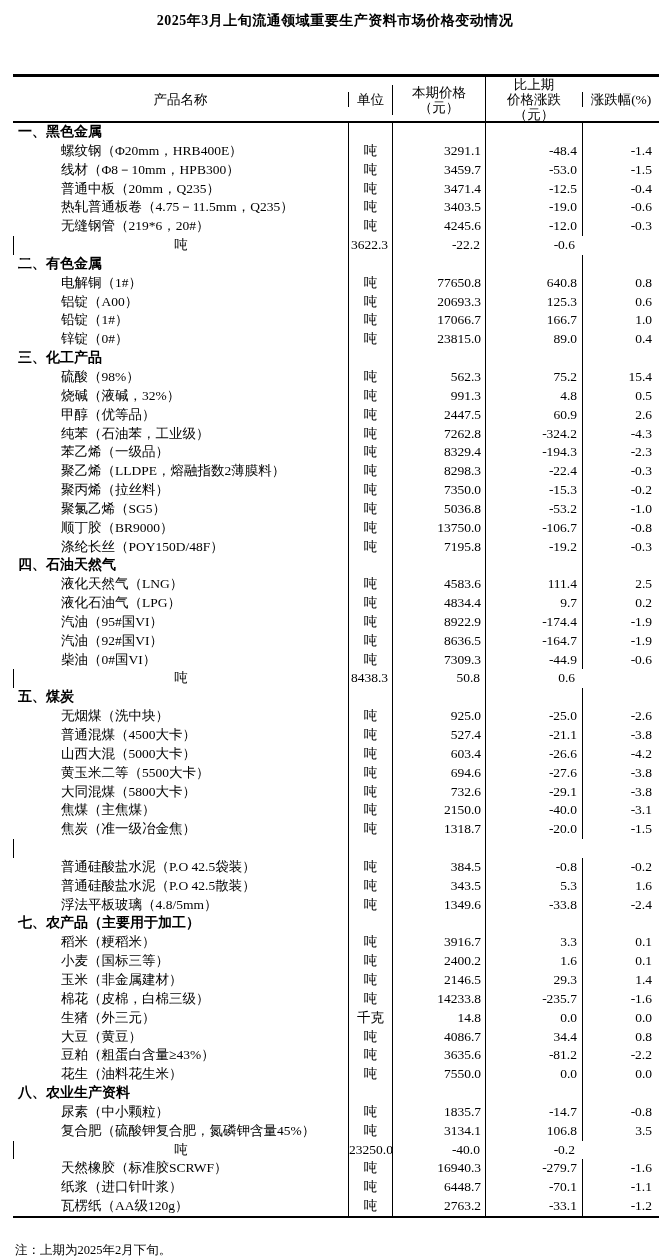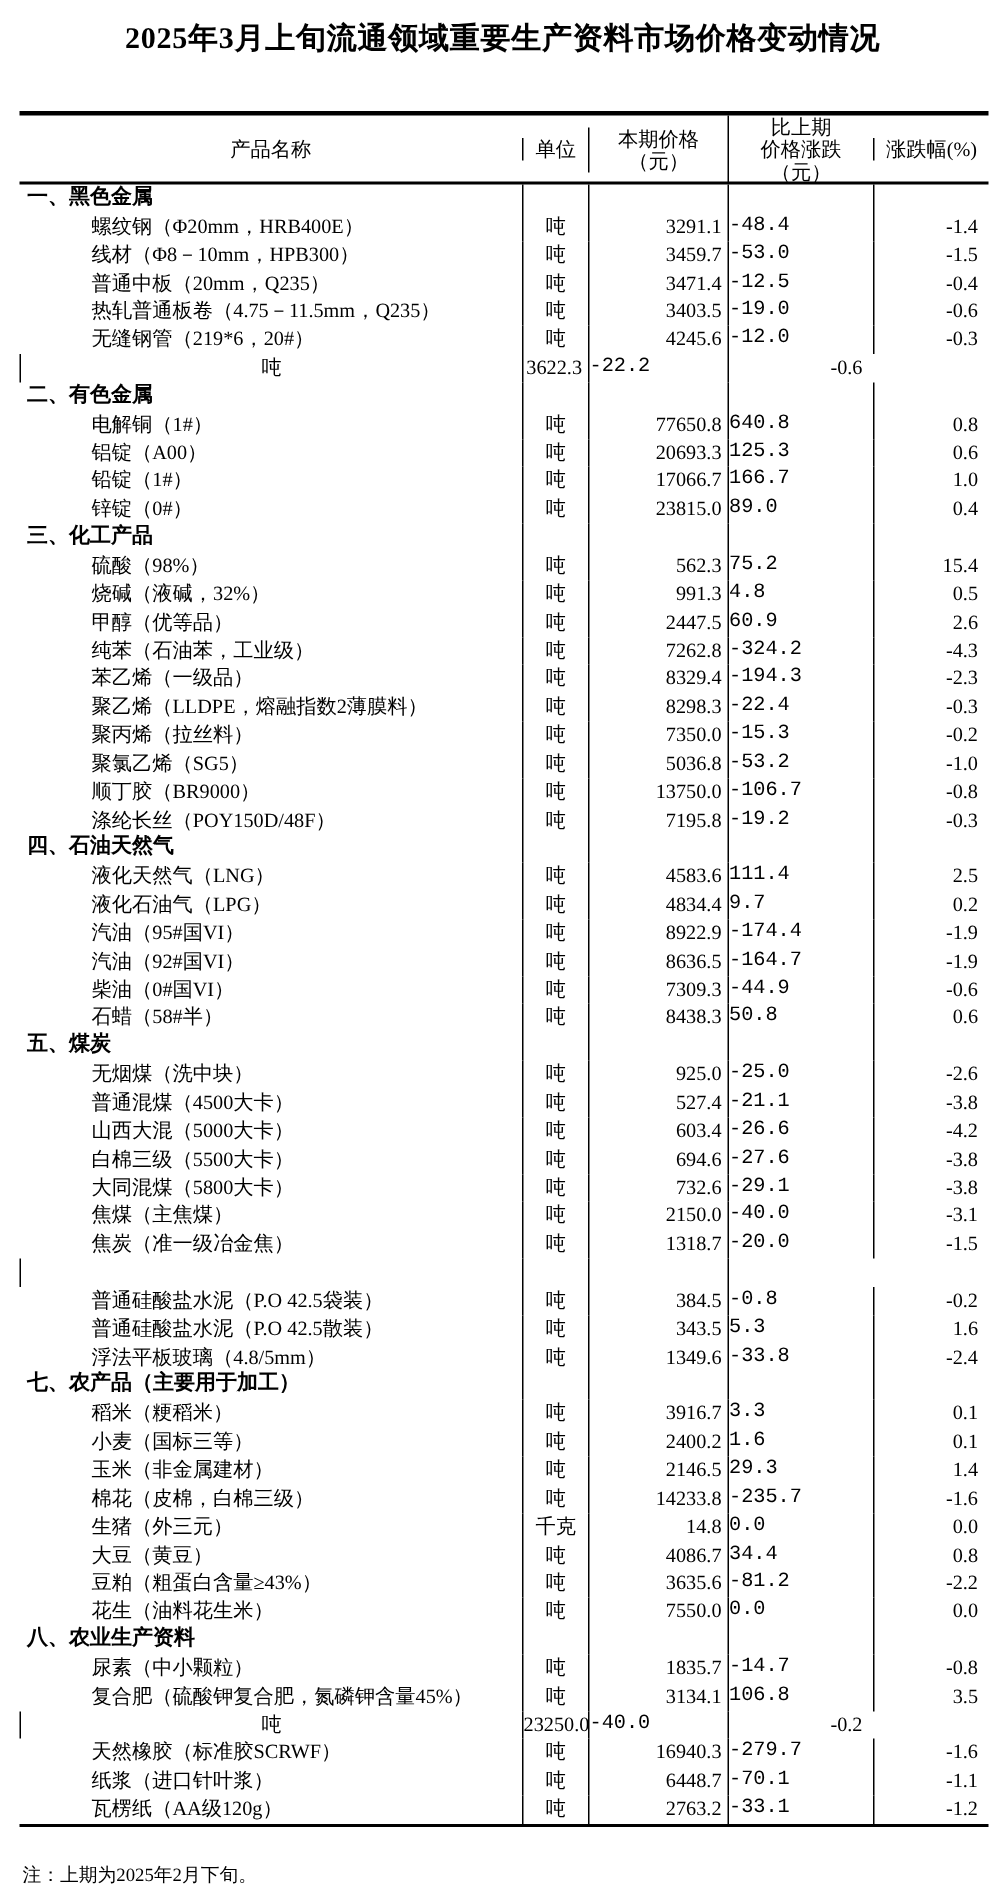--- a/index.html
+++ b/index.html
@@ -4,21 +4,21 @@
 <style>
   * { margin: 0; padding: 0; box-sizing: border-box; }
   html, body { background: #ffffff; }
   body {
     width: 670px; height: 1257px; position: relative; overflow: hidden;
     font-family: "Liberation Serif", "DejaVu Serif", serif;
     color: #000;
   }
   .title {
     position: absolute; top: 12px; left: 0; width: 670px;
-    text-align: center; font-size: 20px; font-weight: bold;
+    text-align: center; font-size: 14px; font-weight: bold;
     letter-spacing: 0.5px;
   }
   .table {
     position: absolute; left: 13px; top: 74px; width: 646px;
     border-top: 3px solid #000; border-bottom: 2px solid #000;
   }
   .row, .thead {
     display: grid;
     grid-template-columns: 335px 44px 93px 97px 77px;
     width: 646px;
@@ -33,21 +33,21 @@
   .thead .cell-unit, .thead .cell-price, .thead .cell-change, .thead .cell-pct,
   .row .cell-unit, .row .cell-price, .row .cell-change, .row .cell-pct {
     border-left: 1px solid #000;
   }
   .row { height: 18.85px; font-size: 13.5px; line-height: 18.85px; }
   .row .cell { height: 18.85px; overflow: hidden; white-space: nowrap; }
   .row .cell-name { padding-left: 48px; text-align: left; }
   .row.section .cell-name { padding-left: 5px; font-weight: bold; font-size: 14px; }
   .row .cell-unit { text-align: center; }
   .row .cell-price { text-align: right; padding-right: 4px; }
-  .row .cell-change { padding-right: 5px; font-family: Liberation Mono, monospace; }
+  .row .cell-change { text-align: right; padding-right: 5px; }
   .row .cell-pct { text-align: right; padding-right: 7px; }
   .note {
     position: absolute; left: 15px; top: 1242px;
     font-size: 12.5px;
   }
 </style>
 </head>
 <body>
 
 <div class="title">2025年3月上旬流通领域重要生产资料市场价格变动情况</div>
@@ -264,21 +264,20 @@
         <div class="cell cell-pct">-1.9</div>
       </div>
       <div class="row">
         <div class="cell cell-name">柴油（0#国VI）</div>
         <div class="cell cell-unit">吨</div>
         <div class="cell cell-price">7309.3</div>
         <div class="cell cell-change">-44.9</div>
         <div class="cell cell-pct">-0.6</div>
       </div>
       <div class="row">
-        <div class="cell cell-name">石蜡（58#半）</div>
         <div class="cell cell-unit">吨</div>
         <div class="cell cell-price">8438.3</div>
         <div class="cell cell-change">50.8</div>
         <div class="cell cell-pct">0.6</div>
       </div>
       <div class="row section">
         <div class="cell cell-name">五、煤炭</div>
         <div class="cell cell-unit"></div>
         <div class="cell cell-price"></div>
         <div class="cell cell-change"></div>
@@ -299,21 +298,21 @@
         <div class="cell cell-pct">-3.8</div>
       </div>
       <div class="row">
         <div class="cell cell-name">山西大混（5000大卡）</div>
         <div class="cell cell-unit">吨</div>
         <div class="cell cell-price">603.4</div>
         <div class="cell cell-change">-26.6</div>
         <div class="cell cell-pct">-4.2</div>
       </div>
       <div class="row">
-        <div class="cell cell-name">白棉三级（5500大卡）</div>
+        <div class="cell cell-name">黄玉米二等（5500大卡）</div>
         <div class="cell cell-unit">吨</div>
         <div class="cell cell-price">694.6</div>
         <div class="cell cell-change">-27.6</div>
         <div class="cell cell-pct">-3.8</div>
       </div>
       <div class="row">
         <div class="cell cell-name">大同混煤（5800大卡）</div>
         <div class="cell cell-unit">吨</div>
         <div class="cell cell-price">732.6</div>
         <div class="cell cell-change">-29.1</div>

